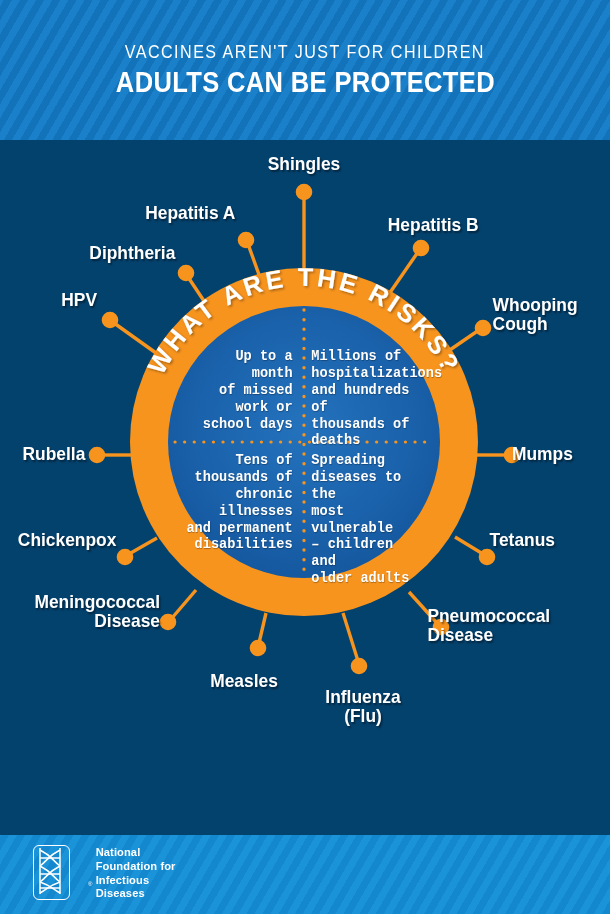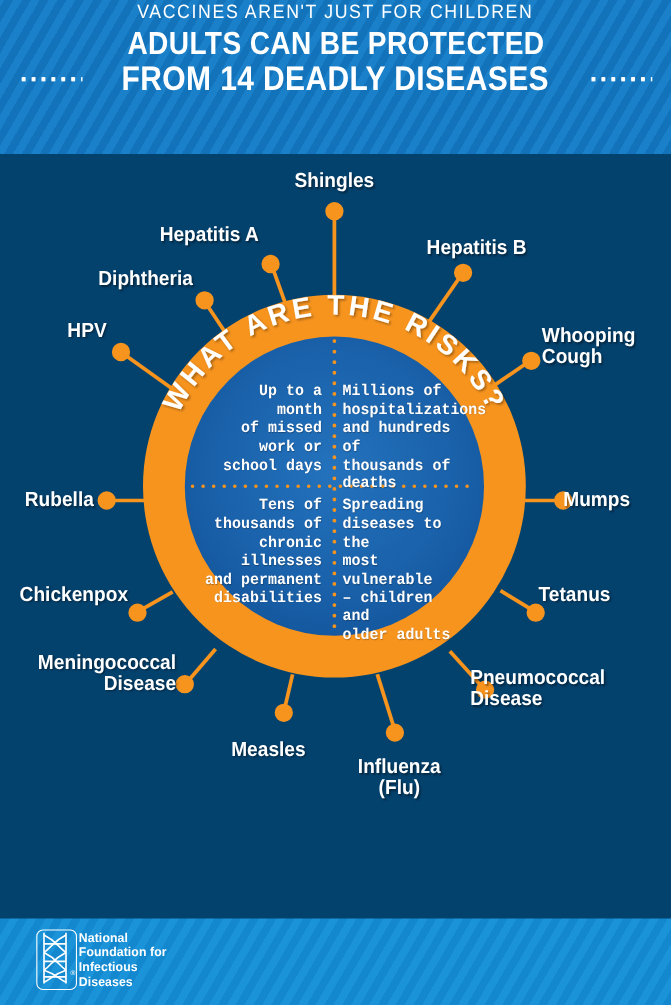--- a/index.html
+++ b/index.html
@@ -17,21 +17,21 @@
     background:
       repeating-linear-gradient(
         -60deg,
         #1273bb 0px, #1273bb 7px,
         #1a80c9 7px, #1a80c9 14px
       );
     overflow:hidden;
   }
   .header-inner{
     position:absolute;left:0;top:0;width:610px;height:140px;
-    display:flex;flex-direction:column;align-items:center;
+    display:flex;flex-direction:column;align-items:center;justify-content:center;
   }
   .kicker{
     color:#ffffff;font-size:17.5px;letter-spacing:1.6px;font-weight:400;
     text-transform:uppercase;margin-bottom:4px;
     font-family:"Liberation Sans",sans-serif;
     transform:scaleX(0.92);
   }
   .head1{
     color:#ffffff;font-size:29px;font-weight:bold;letter-spacing:0.4px;
     text-transform:uppercase;line-height:1.04;
@@ -107,21 +107,21 @@
     position:absolute;left:0;top:835px;width:610px;height:79px;
     background:
       repeating-linear-gradient(
         -60deg,
         #1388cf 0px, #1388cf 7px,
         #1b93d8 7px, #1b93d8 14px
       );
     overflow:hidden;
   }
   .logo{
-    position:absolute;left:33px;top:10px;display:flex;align-items:flex-end;gap:0;
+    position:absolute;left:33px;top:10px;display:flex;align-items:center;gap:24px;
   }
   .logo-mark{
     width:35px;height:53px;border:1.6px solid #ffffff;border-radius:6px;
     position:relative;overflow:hidden;flex:none;
   }
   .logo-text{
     color:#ffffff;font-size:11.6px;font-weight:bold;line-height:1.17;
     white-space:pre-line;letter-spacing:0.1px;
     transform:scaleX(0.96);
   }
@@ -131,25 +131,20 @@
 </style>
 </head>
 <body>
 
 <div id="page">
 
   <div class="header">
     <div class="header-inner">
       <div class="kicker">Vaccines aren't just for children</div>
       <div class="head1">Adults can be protected</div>
-      <div class="head2row">
-        <span class="dotline"></span>
-        <span class="head2">From 14 deadly diseases</span>
-        <span class="dotline"></span>
-      </div>
     </div>
   </div>
 
   <div class="body-area">
 
     <div class="wheel">
       <svg width="610" height="695" viewBox="0 0 610 695">
         <defs>
           <radialGradient id="innerGrad" cx="50%" cy="44%" r="62%">
             <stop offset="0%" stop-color="#2472bd"></stop>

